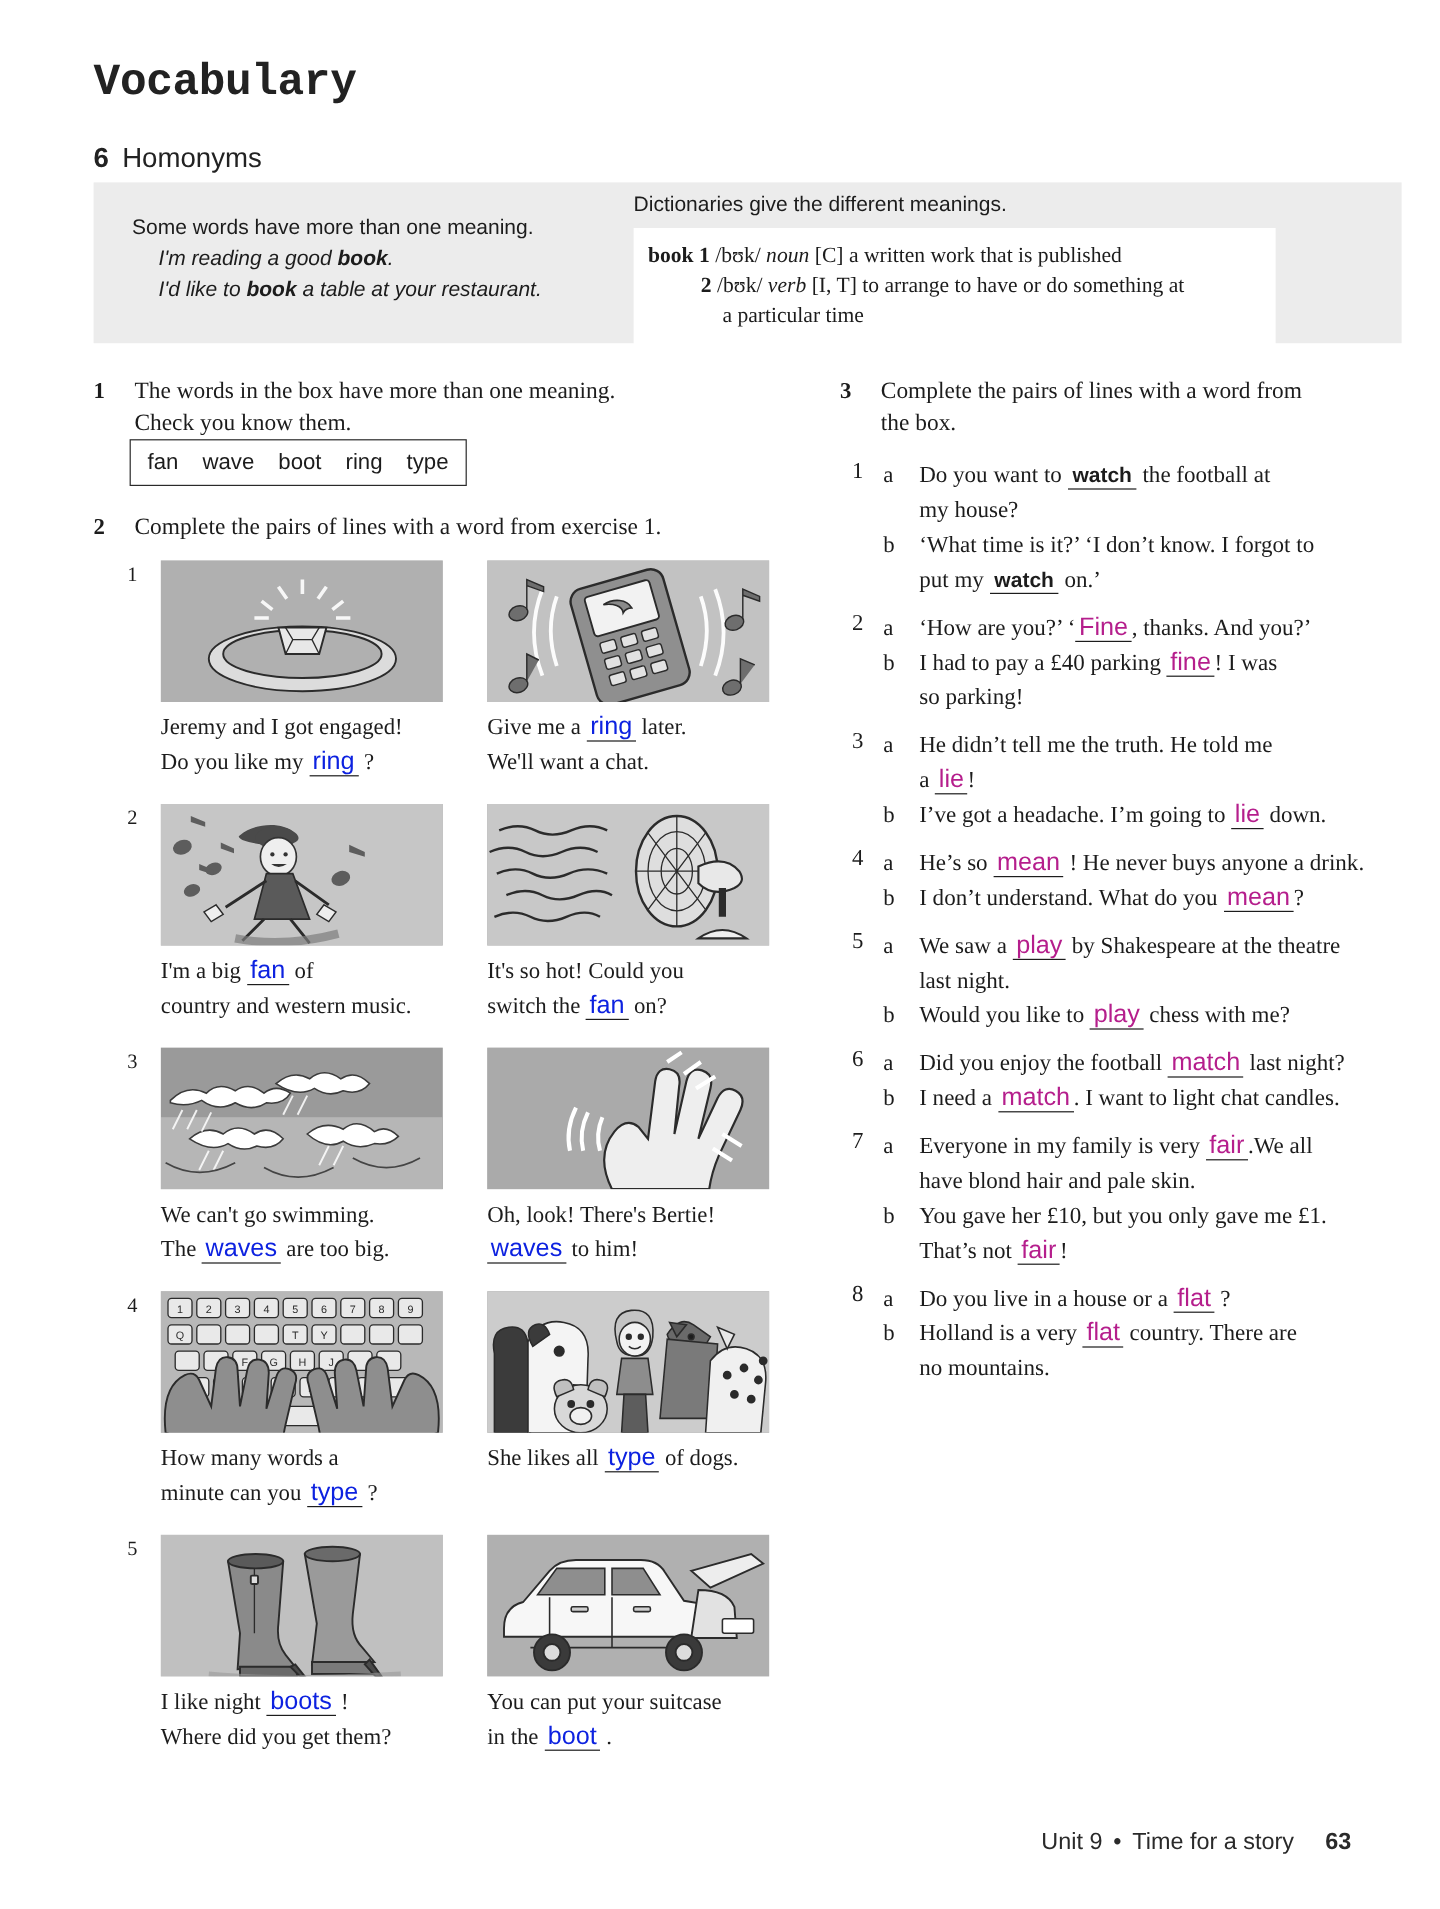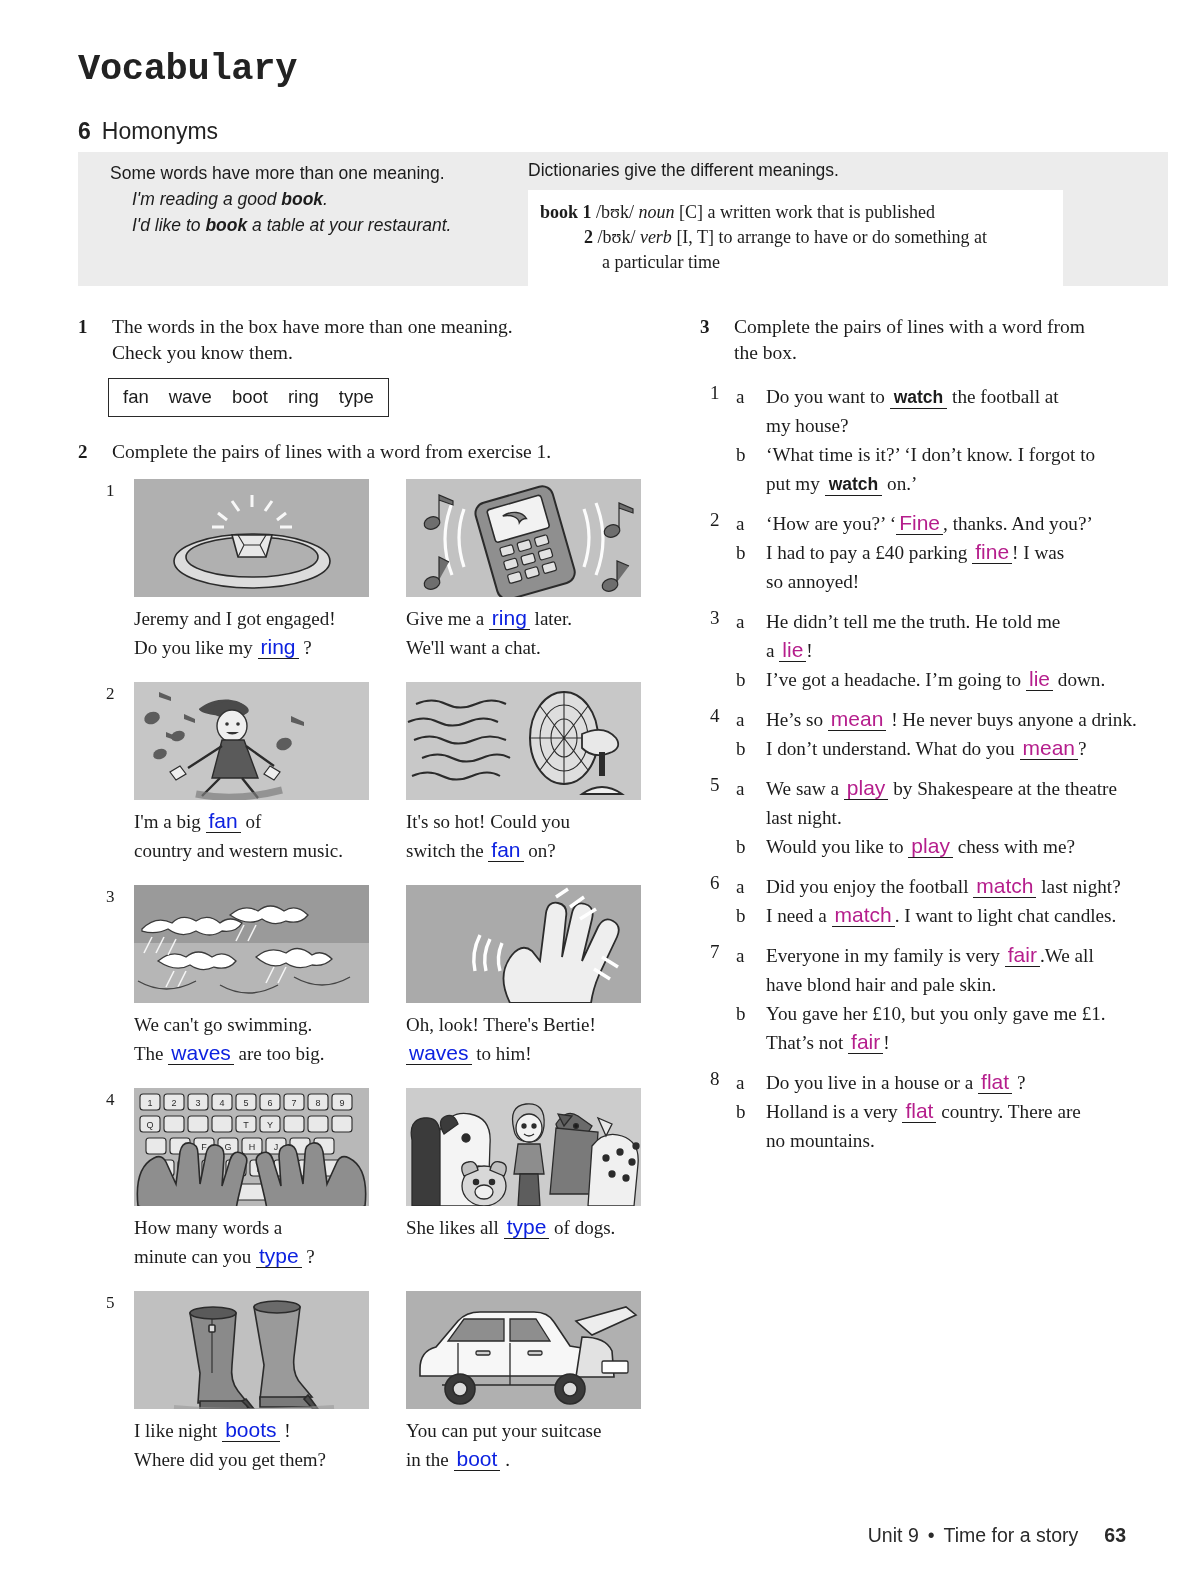--- a/index.html
+++ b/index.html
@@ -52,21 +52,21 @@
     position: absolute;
     left: 78px;
     top: 152px;
     width: 1090px;
     height: 134px;
     background: #ececec;
   }
   .band-left {
     position: absolute;
     left: 32px;
-    top: 8px;
+    top: 24px;
     width: 440px;
     font-family: "Liberation Sans", sans-serif;
     font-size: 17.5px;
     line-height: 26px;
     color: #1c1c1c;
   }
   .band-left .ex {
     font-style: italic;
     padding-left: 22px;
   }
@@ -116,21 +116,21 @@
     top: 0;
     font-weight: bold;
     font-size: 19px;
   }
 
   
   .wordbox {
     border: 1.6px solid #2a2a2a;
     display: inline-block;
     padding: 7px 14px 8px 14px;
-    margin-top: 12px;
+    margin-top: 0;
     font-family: "Liberation Sans", sans-serif;
     font-size: 18.5px;
     color: #1c1c1c;
     white-space: nowrap;
   }
   .wordbox .w { margin-right: 20px; }
   .wordbox .w:last-child { margin-right: 0; }
   .wordbox .struck {
     text-decoration: line-through;
     text-decoration-thickness: 1.6px;
@@ -700,21 +700,21 @@
 
         <div class="q-group">
           <div class="qnum">2</div>
           <div class="q-line">
             <span class="qlet">a</span>
             <span>‘How are you?’  ‘</span><span class="ans ans-mag">Fine</span><span>, thanks. And you?’</span>
           </div>
           <div class="q-line">
             <span class="qlet">b</span>
             <span>I had to pay a £40 parking </span><span class="ans ans-mag">fine</span><span>! I was</span><br>
-            <span>so annoyed!</span>
+            <span>so parking!</span>
           </div>
         </div>
 
         <div class="q-group">
           <div class="qnum">3</div>
           <div class="q-line">
             <span class="qlet">a</span>
             <span>He didn’t tell me the truth. He told me</span><br>
             <span>a </span><span class="ans ans-mag">lie</span><span>!</span>
           </div>

